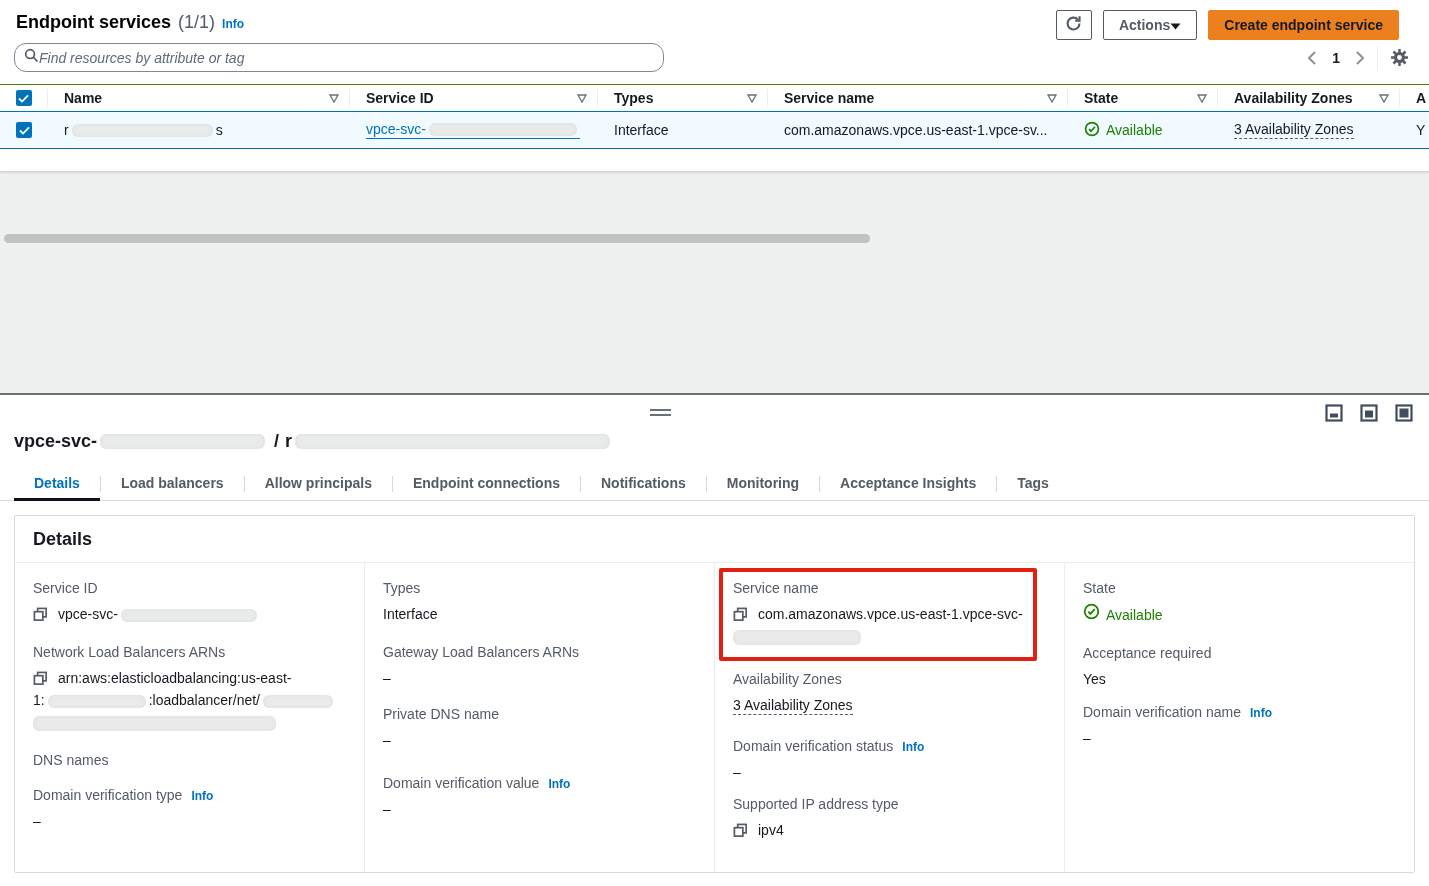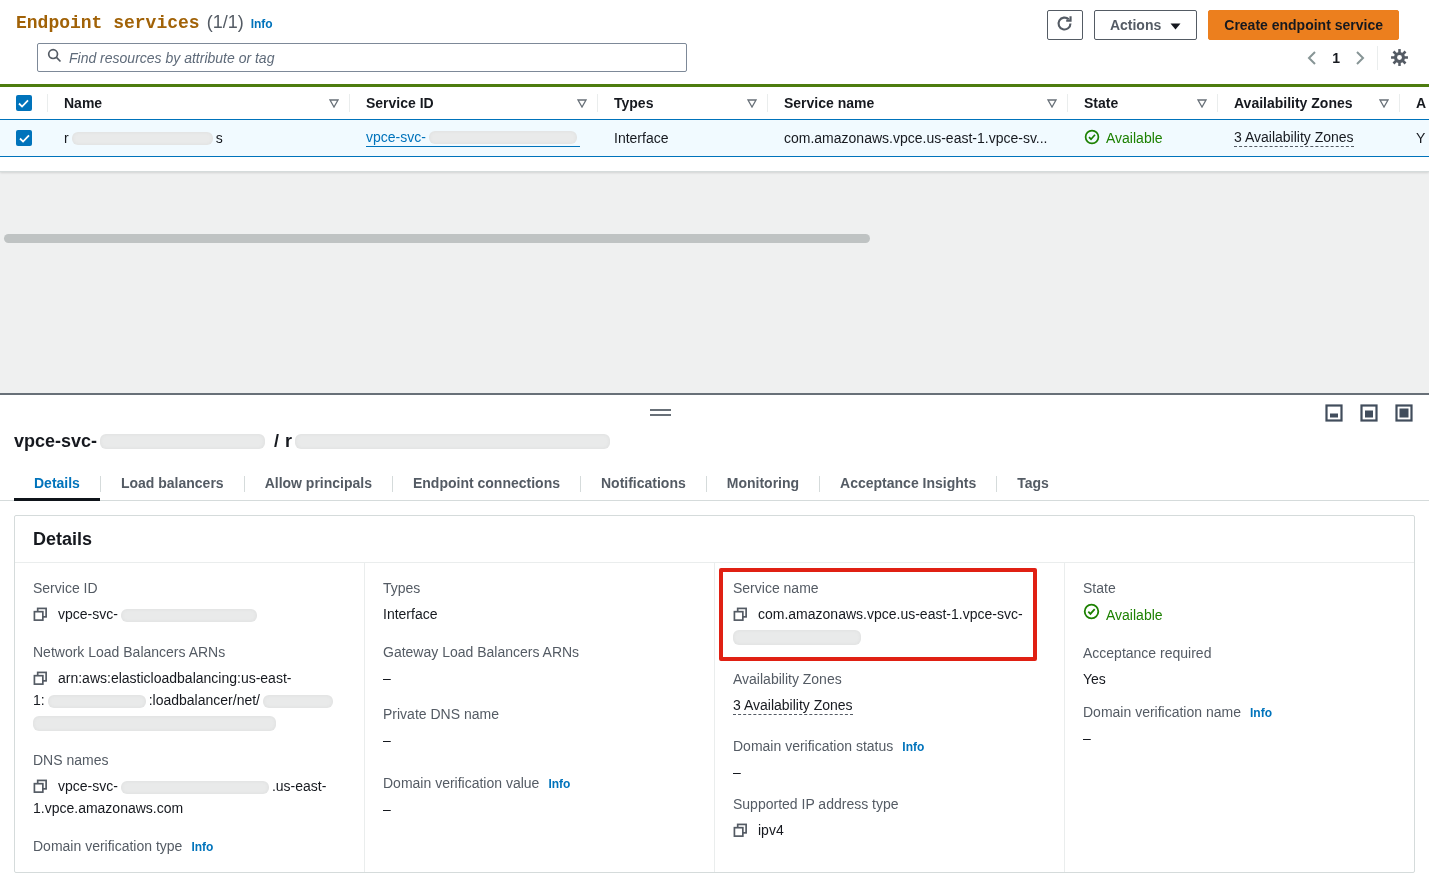--- a/index.html
+++ b/index.html
@@ -12,49 +12,49 @@
     overflow:hidden;
   }
   
   .top-card {
     position:absolute; top:0; left:0; width:1429px; height:172px;
     background:#fff; border-bottom:1px solid #d5dbdb;
     box-shadow:0 1px 2px rgba(0,0,0,.12);
   }
   .hdr-row { display:flex; justify-content:space-between; align-items:flex-start; padding:10px 30px 0 16px; }
   .title-group { display:flex; align-items:baseline; gap:7px; padding-top:2px; }
-  .page-title { font-size:18px; font-weight:700; color:#a16207;font-family:Liberation Mono, monospace; }
+  .page-title { font-size:18px; font-weight:700; color:#000000; }
   .page-count { font-size:18px; font-weight:400; color:#545b64; }
   .info-link { color:#0073bb; font-size:12px; font-weight:700; cursor:pointer; }
   .controls { display:flex; gap:11px; }
   .btn {
     height:30px; border:1px solid #545b64; border-radius:2px; background:#fff;
     font-family:inherit; font-weight:700; font-size:14px; color:#545b64;
-    display:flex; align-items:center; justify-content:center; gap:9px; padding:0 15px; cursor:pointer;
+    display:flex; align-items:center; justify-content:center; gap:0; padding:0 15px; cursor:pointer;
   }
   .btn-icon { width:36px; padding:0; }
   .btn-primary { background:#ec7f1e; border-color:#ec7f1e; color:#16191f; }
   .search-row { position:absolute; top:43px; left:14px; right:0; display:flex; justify-content:space-between; align-items:center; }
   .search-box {
-    width:650px; height:29px; border:1px solid #7d8998; border-radius:2px; background:#fff;
-    display:flex; align-items:center; padding:0 9px; gap:7px;margin-left:23px;
+    width:650px; height:29px; border:1px solid #7d8998; border-radius:12px; background:#fff;
+    display:flex; align-items:center; padding:0 9px; 
   }
   .search-box input {
     border:none; outline:none; flex:1; font-family:inherit; font-size:14px; color:#16191f; background:transparent;
   }
   .search-box input::placeholder { font-style:italic; color:#5f6b7a; }
   .pager { display:flex; align-items:center; gap:12px; padding-right:20px; }
   .pager .pg-num { font-weight:700; font-size:14px; color:#16191f; padding:0 4px; cursor:pointer; }
   .pager .chev { cursor:pointer; display:flex; align-items:center; }
   .v-div { width:1px; height:24px; background:#eaeded; }
   .gear { cursor:pointer; display:flex; align-items:center; }
   
   .tbl { position:absolute; top:84px; left:0; width:1429px; }
   .tgrid { display:grid; grid-template-columns:48px 302px 248px 170px 300px 150px 182px 29px; }
-  .thead { height:35px; border-top:3px solid #4d7c0f; align-items:center; }
+  .thead { height:27px; border-top:1px solid #4d7c0f; align-items:center; }
   .th {
     display:flex; justify-content:space-between; align-items:center;
     padding:0 10px 0 16px; font-weight:700; font-size:14px; color:#16191f;
     border-right:1px solid #eaeded; height:18px; overflow:hidden; white-space:nowrap; cursor:pointer;
   }
   .th.no-border { border-right:none; }
   .th-cb { display:flex; align-items:center; justify-content:center; border-right:1px solid #eaeded; height:18px; }
   .trow {
     height:38px; background:#f1faff; border-top:1px solid #0073bb; border-bottom:1px solid #0073bb;
     align-items:center; font-size:14px; color:#16191f;
@@ -357,32 +357,20 @@
                   </svg>
               </span>
               <span>arn:aws:elasticloadbalancing:us-east-</span>
             </div>
             <div><span>1:</span><span class="redact" style="width:98px"></span><span>:loadbalancer/net/</span><span class="redact" style="width:70px"></span></div>
             <div><span class="redact" style="width:243px;height:15px;margin-left:0"></span></div>
           </div>
         </div>
         <div class="fld">
           <div class="lbl">DNS names</div>
-          <div class="val">
-            <div class="vrow">
-              <span class="copy">
-                <svg width="15" height="15" viewBox="0 0 16 16">
-                    <rect x="5" y="1.5" width="9" height="9" fill="none" stroke="#545b64" stroke-width="1.8"></rect>
-                    <rect x="1.5" y="5" width="9" height="9" fill="#fff" stroke="#545b64" stroke-width="1.8"></rect>
-                  </svg>
-              </span>
-              <span><span>vpce-svc-</span><span class="redact" style="width:148px"></span><span>.us-east-</span></span>
-            </div>
-            <div>1.vpce.amazonaws.com</div>
-          </div>
         </div>
         <div class="fld">
           <div class="lbl">
             <span>Domain verification type</span>
             <span class="info-link">Info</span>
           </div>
           <div class="val">–</div>
         </div>
       </div>
 

